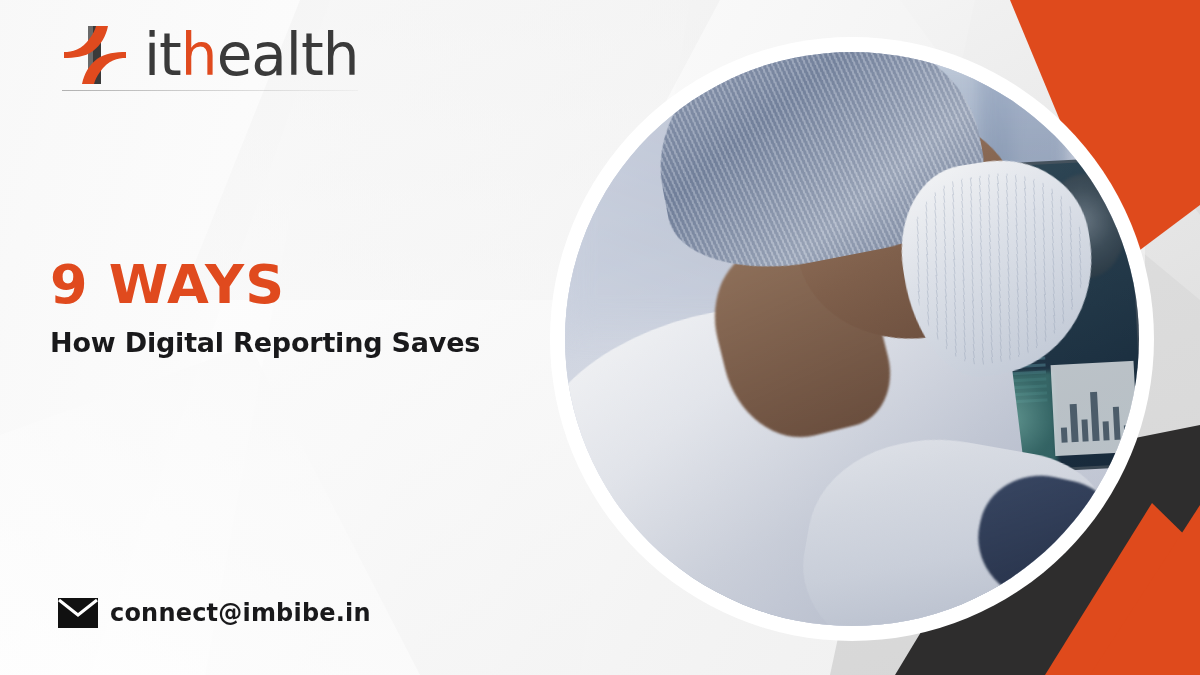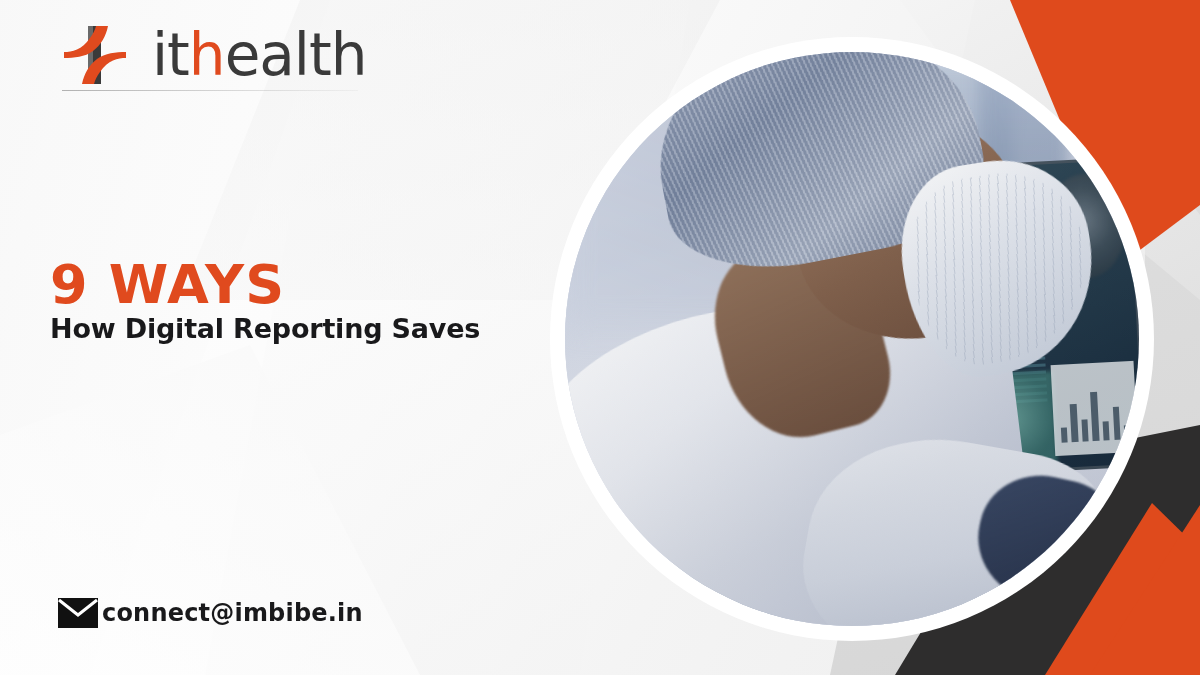--- a/index.html
+++ b/index.html
@@ -284,21 +284,21 @@
     transform:rotate(-4deg);
   }
   .photo-shade {
     position:absolute; inset:0;
     background:linear-gradient(155deg, rgba(255,255,255,.12) 0%, rgba(40,50,70,.10) 70%);
     pointer-events:none;
   }
 
   
   .logo-block { position:absolute; left:62px; top:24px; }
-  .logo-row { display:flex; align-items:center; gap:24px; }
+  .logo-row { display:flex; align-items:center; gap:16px; }
   .logo-mark { width:66px; height:62px; display:block; }
   .logo-word {
     font-size:58px;
     font-weight:400;
     letter-spacing:-1px;
     line-height:1;
     color:#3a3a3a;
     font-family:"DejaVu Sans", sans-serif;
   }
   .logo-word .hl { color:#e04a1e; }
@@ -322,32 +322,33 @@
   .headline-block { position:absolute; left:50px; top:258px; }
   .eyebrow {
     font-size:54px;
     font-weight:800;
     color:#e04a1e;
     letter-spacing:1.2px;
     line-height:1;
     font-family:"DejaVu Sans", sans-serif;
   }
   .subhead {
+    margin-top:14px;
     font-size:27px;
     font-weight:700;
     color:#19191b;
     line-height:1.28;
     letter-spacing:-.2px;
     font-family:"DejaVu Sans", sans-serif;
   }
 
   
   .contact {
     position:absolute; left:58px; top:598px;
-    display:flex; align-items:center; gap:4px;
+    display:flex; align-items:center; gap:12px;
   }
   .mail-icon { width:40px; height:30px; display:block; }
   .contact-text {
     font-size:24px;
     font-weight:700;
     color:#19191b;
     letter-spacing:.2px;
     font-family:"DejaVu Sans", sans-serif;
   }
 </style>

